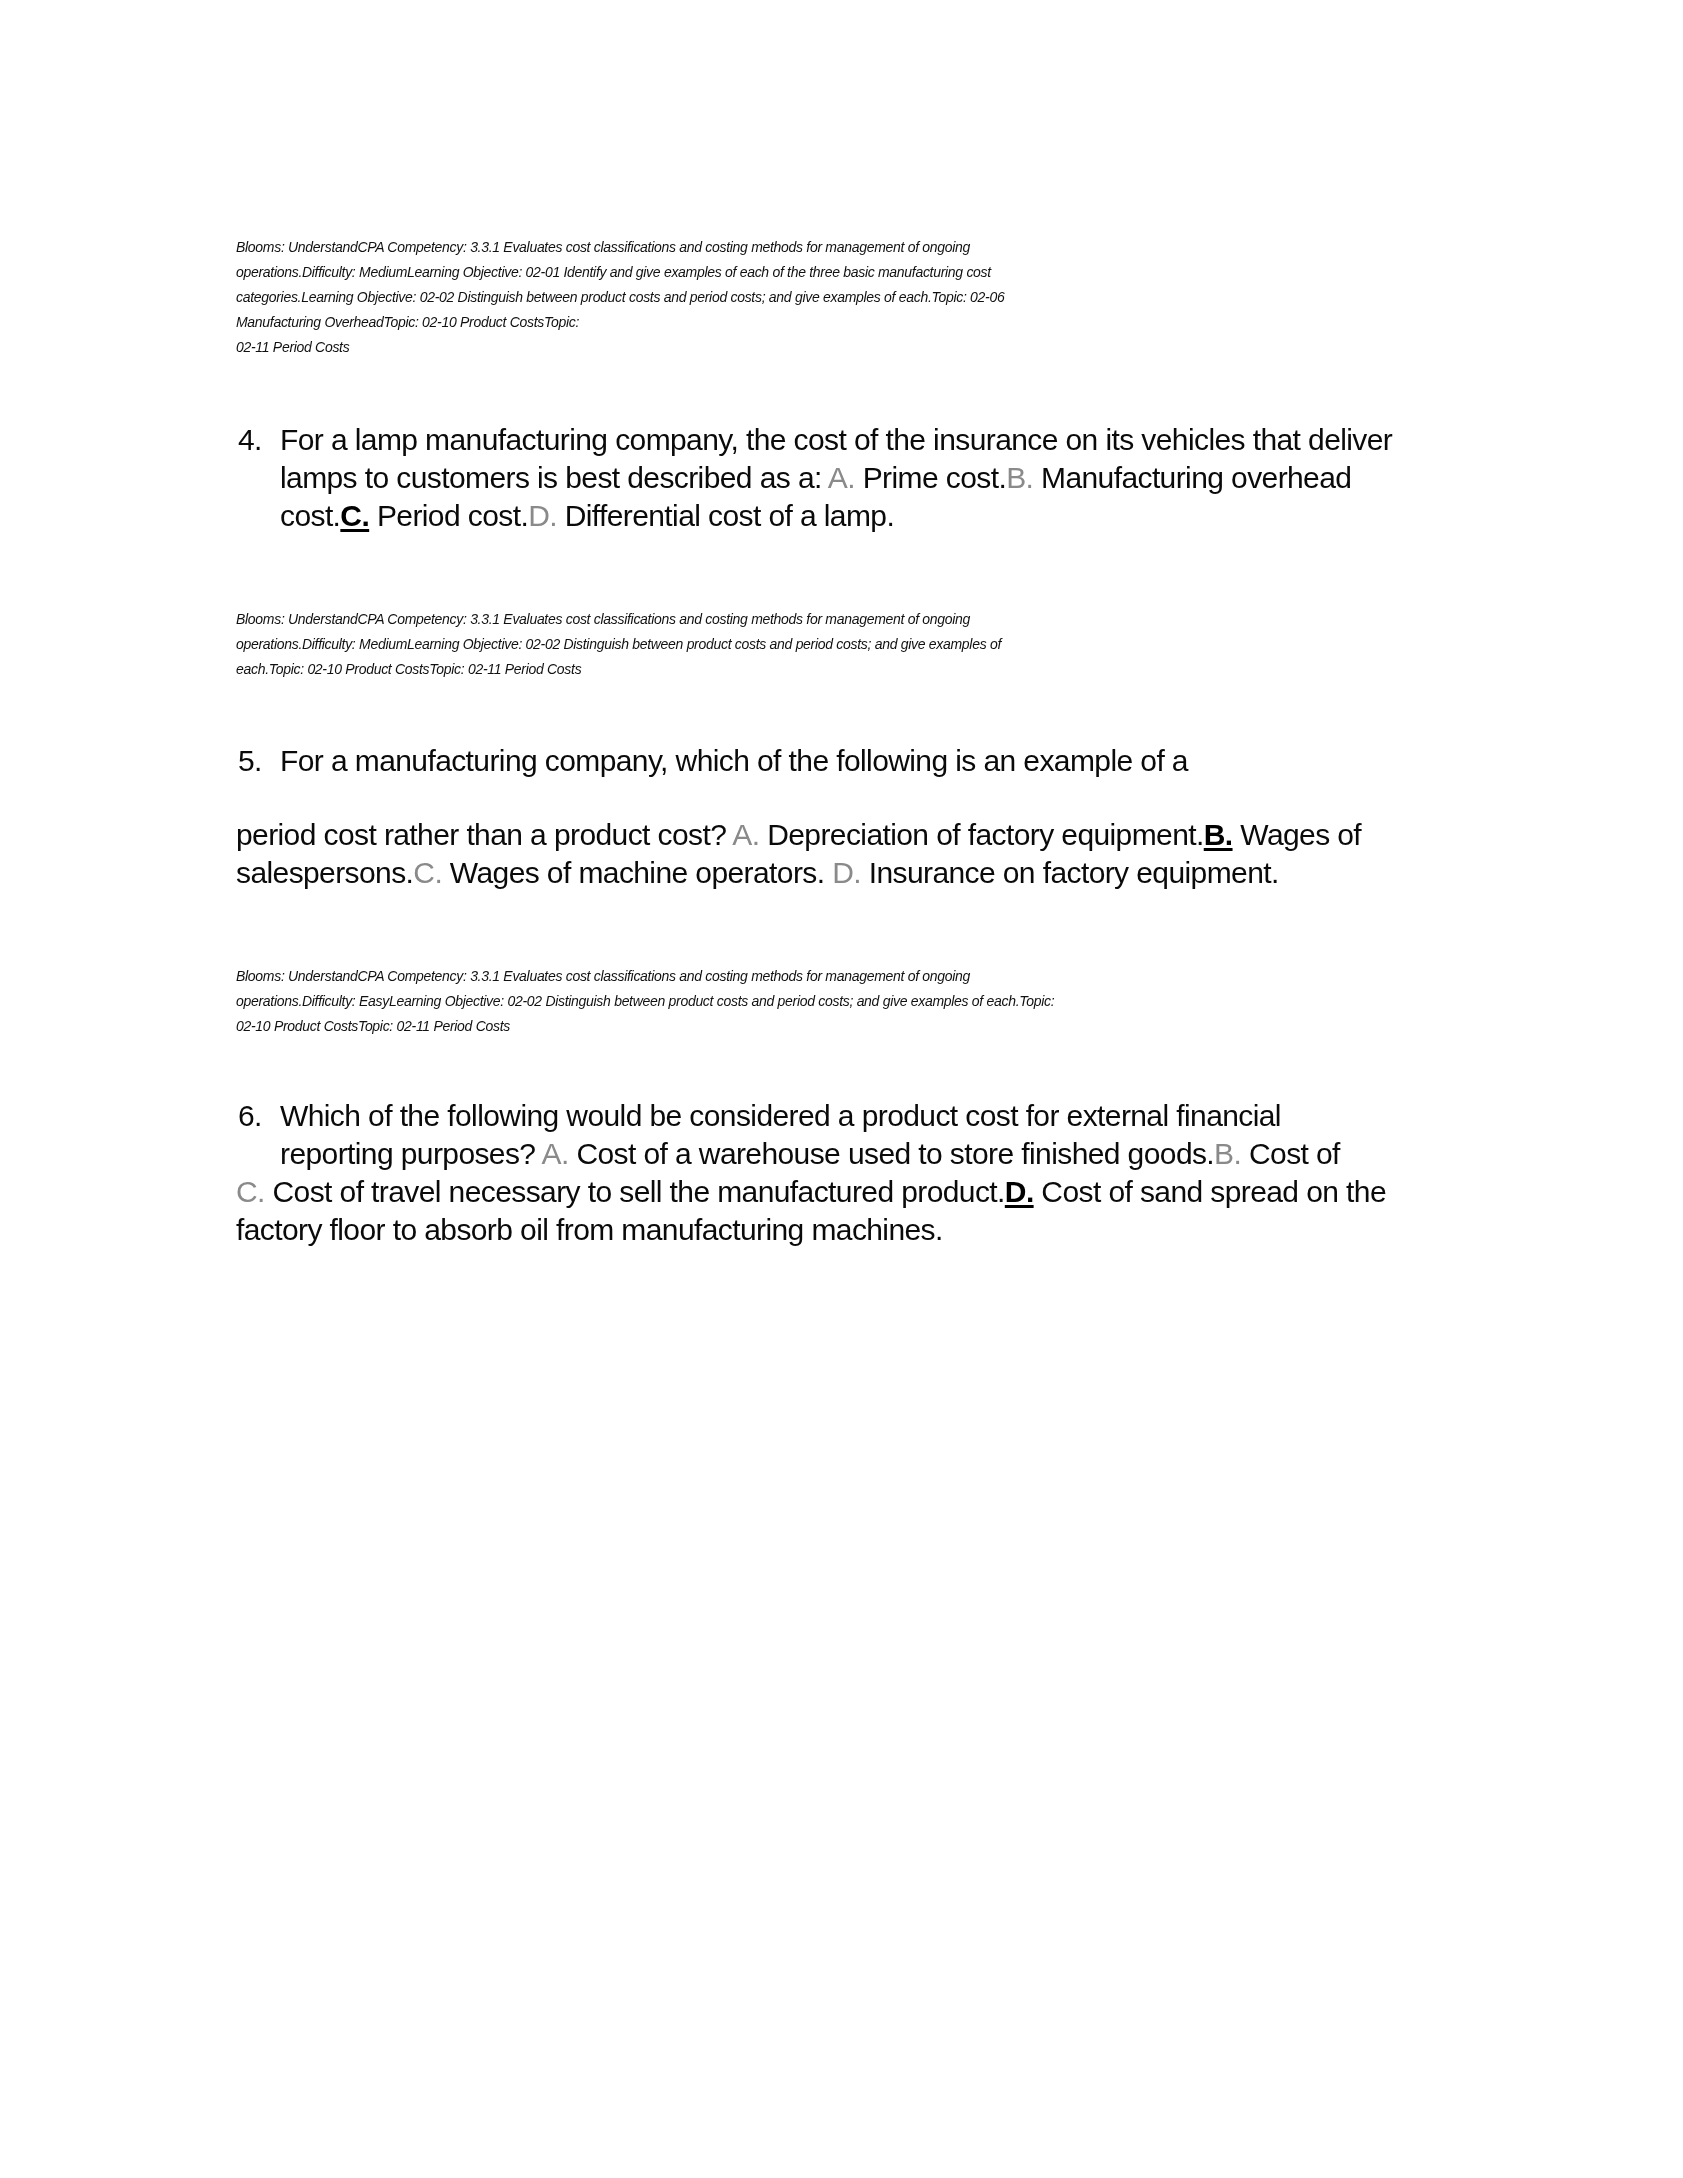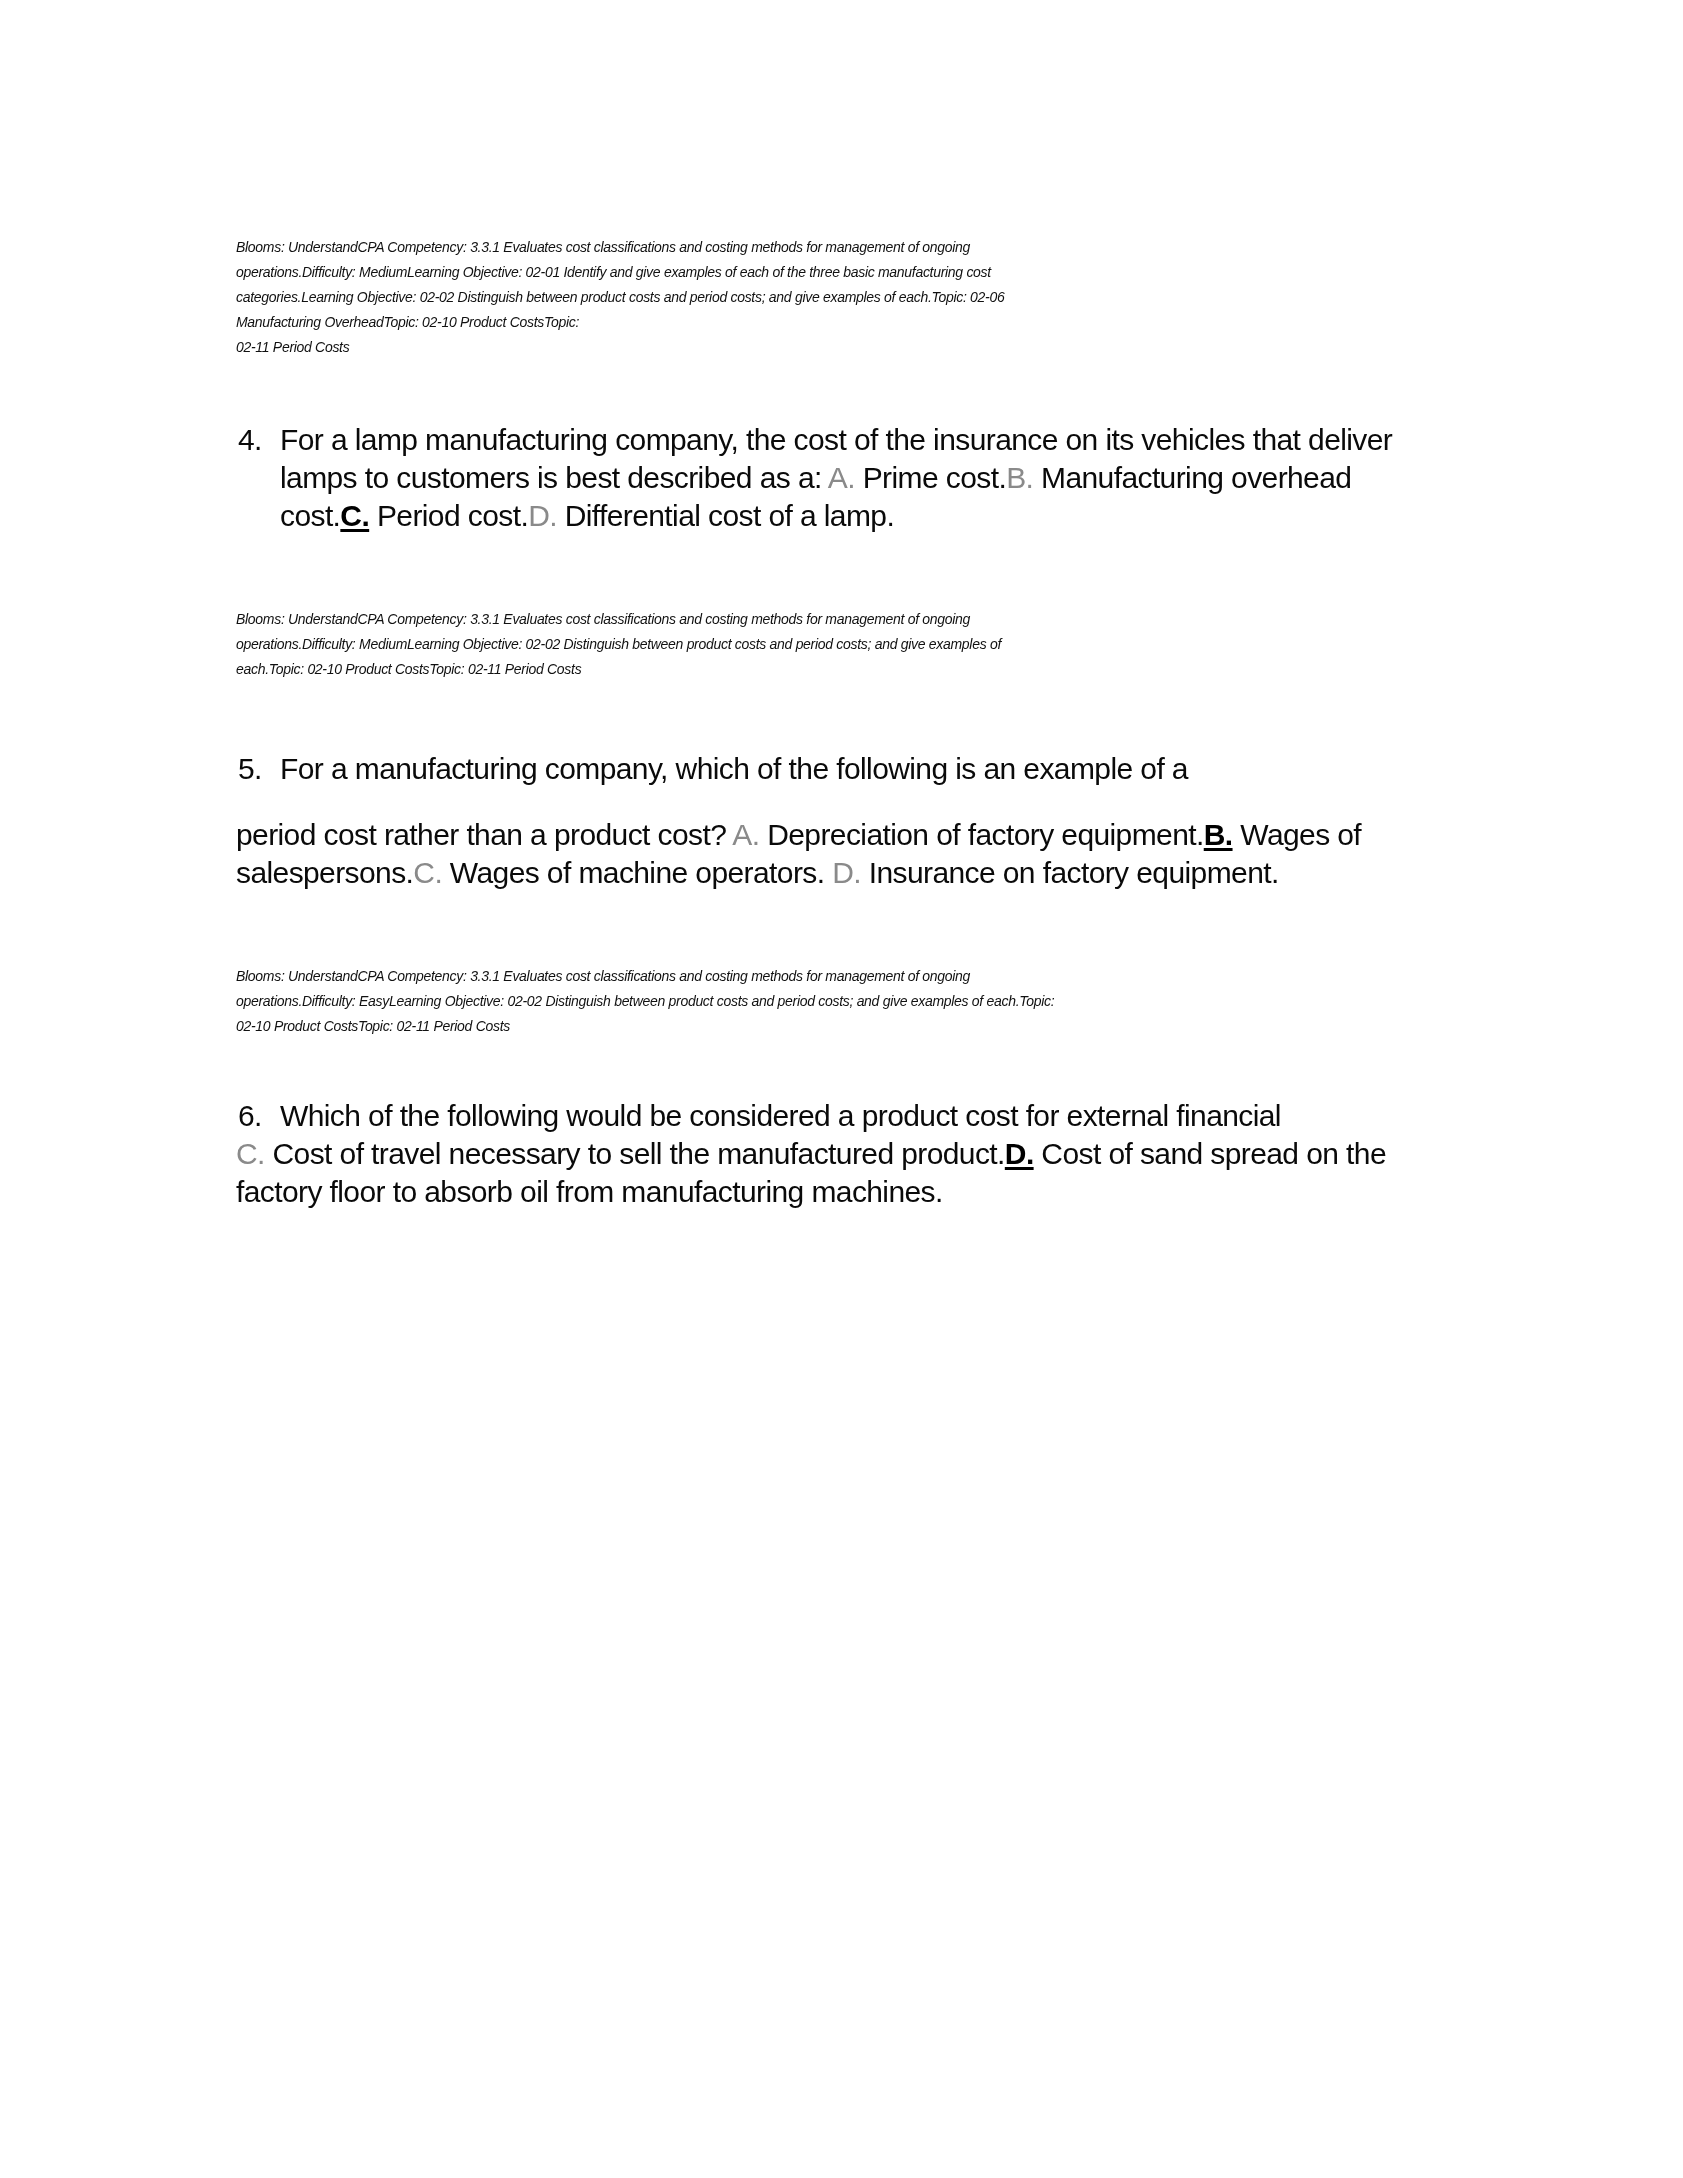--- a/index.html
+++ b/index.html
@@ -77,34 +77,35 @@
     <span class="line indent"><span>lamps to customers is best described as a: </span><span class="opt-letter">A.</span><span> Prime cost.</span><span class="opt-letter">B.</span><span> Manufacturing overhead</span></span>
     <span class="line indent"><span>cost.</span><span class="opt-correct">C.</span><span> Period cost.</span><span class="opt-letter">D.</span><span> Differential cost of a lamp.</span></span>
   </div>
 
   <div class="meta" style="top:607px;">
     <span class="line">Blooms: UnderstandCPA Competency: 3.3.1 Evaluates cost classifications and costing methods for management of ongoing</span>
     <span class="line">operations.Difficulty: MediumLearning Objective: 02-02 Distinguish between product costs and period costs; and give examples of</span>
     <span class="line">each.Topic: 02-10 Product CostsTopic: 02-11 Period Costs</span>
   </div>
 
-  <div class="q" style="top:742px;margin-top:8px;">
+  <div class="q" style="top:742px;">
     <span class="line"><span class="num">5.</span><span>For a manufacturing company, which of the following is an example of a</span></span>
   </div>
   <div class="q" style="top:816px;">
     <span class="line"><span>period cost rather than a product cost? </span><span class="opt-letter">A.</span><span> Depreciation of factory equipment.</span><span class="opt-correct">B.</span><span> Wages of</span></span>
     <span class="line"><span>salespersons.</span><span class="opt-letter">C.</span><span> Wages of machine operators. </span><span class="opt-letter">D.</span><span> Insurance on factory equipment.</span></span>
   </div>
 
   <div class="meta" style="top:964px;">
     <span class="line">Blooms: UnderstandCPA Competency: 3.3.1 Evaluates cost classifications and costing methods for management of ongoing</span>
     <span class="line">operations.Difficulty: EasyLearning Objective: 02-02 Distinguish between product costs and period costs; and give examples of each.Topic:</span>
     <span class="line">02-10 Product CostsTopic: 02-11 Period Costs</span>
   </div>
 
   <div class="q" style="top:1097px;">
     <span class="line"><span class="num">6.</span><span>Which of the following would be considered a product cost for external financial</span></span>
+    <span class="line indent"><span>reporting purposes? </span><span class="opt-letter">A.</span><span> Cost of a warehouse used to store finished goods.</span><span class="opt-letter">B.</span><span> Cost of</span></span>
     <span class="line"><span class="opt-letter">C.</span><span> Cost of travel necessary to sell the manufactured product.</span><span class="opt-correct">D.</span><span> Cost of sand spread on the</span></span>
     <span class="line"><span>factory floor to absorb oil from manufacturing machines.</span></span>
   </div>
 
 </div>
 
 
 </body></html>

